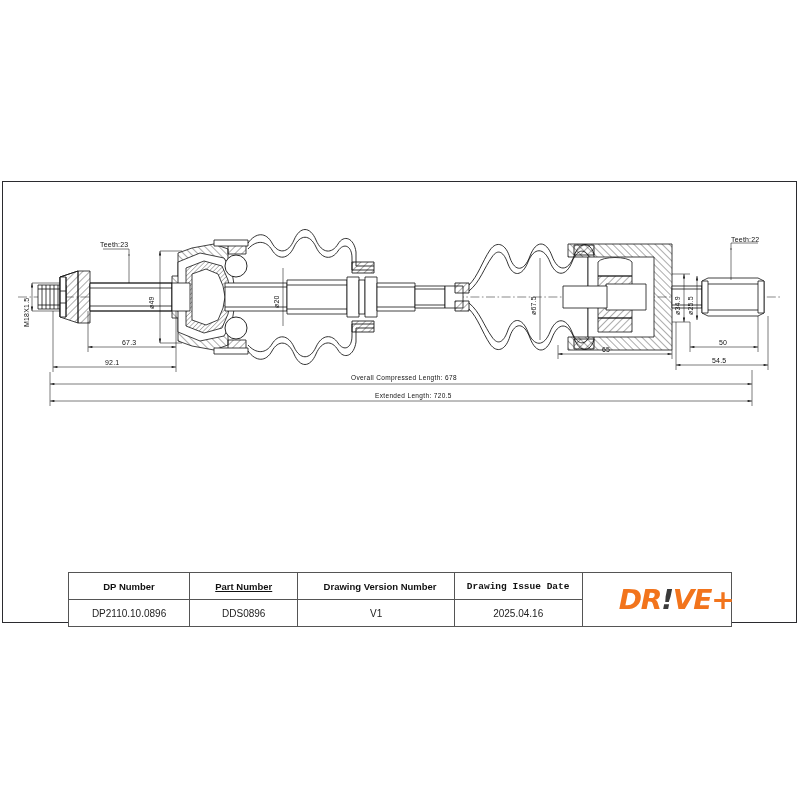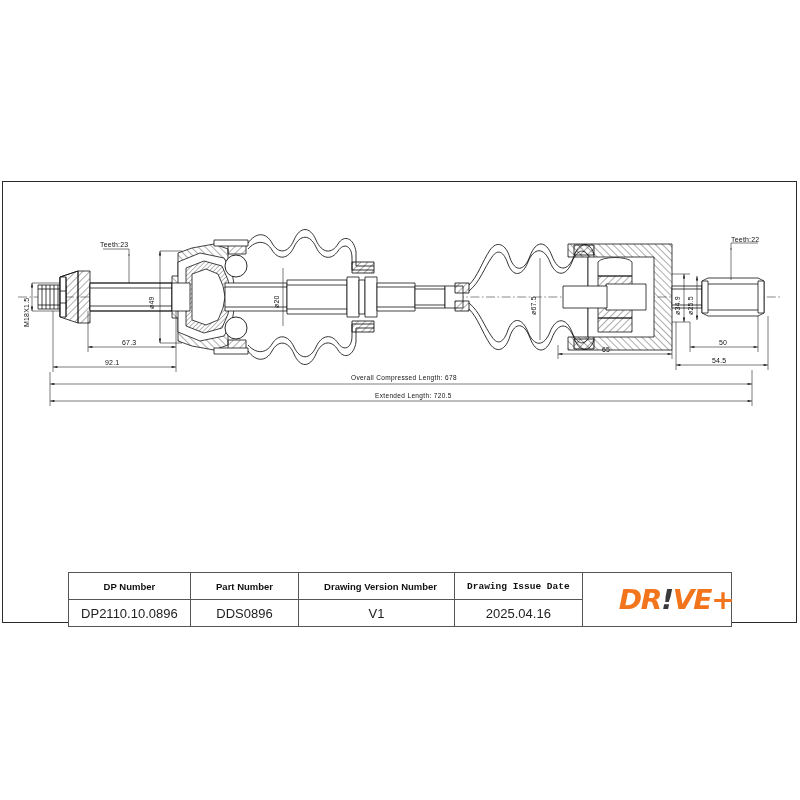--- a/index.html
+++ b/index.html
@@ -53,21 +53,21 @@
     color: #111;
     padding: 0;
   }
   .titleblock tr.head td {
     font-weight: bold;
     height: 26px;
     font-size: 9.5px;
   }
   .titleblock tr.val td {
     height: 26px;
-    font-size: 13px;
+    font-size: 10px;
     color: #222;
   }
   .logo-cell {
     border: 1px solid #555 !important;
     padding: 0 !important;
     background: #fff;
   }
   .logo-wrap {
     width: 100%;
     height: 52px;
@@ -410,21 +410,21 @@
   <div class="dimtxt" style="left:712px; top:357px;">54.5</div>
 
   <div class="lengthtxt" style="left:351px; top:374px;">Overall  Compressed  Length: 678</div>
 
   <div class="lengthtxt" style="left:375px; top:392px;">Extended  Length: 720.5</div>
 
   <table class="titleblock">
     <tbody>
         <tr class="head">
       <td style="width:122px;margin-top:20px;">DP Number</td>
-      <td style="width:110px;">Part Number</td>
+      <td style="width:110px;text-decoration:underline;">Part Number</td>
       <td style="width:152px;padding-left:8px;">Drawing Version Number</td>
       <td style="width:130px;font-family:Liberation Mono, monospace;">Drawing Issue Date</td>
       <td class="logo-cell" rowspan="2" style="width:150px;">
         <div class="logo-wrap">
           <span class="logo-text"><span>DR</span><span class="bang">!</span><span>VE+</span></span>
         </div>
       </td>
     </tr>
     <tr class="val">
       <td>DP2110.10.0896</td>

